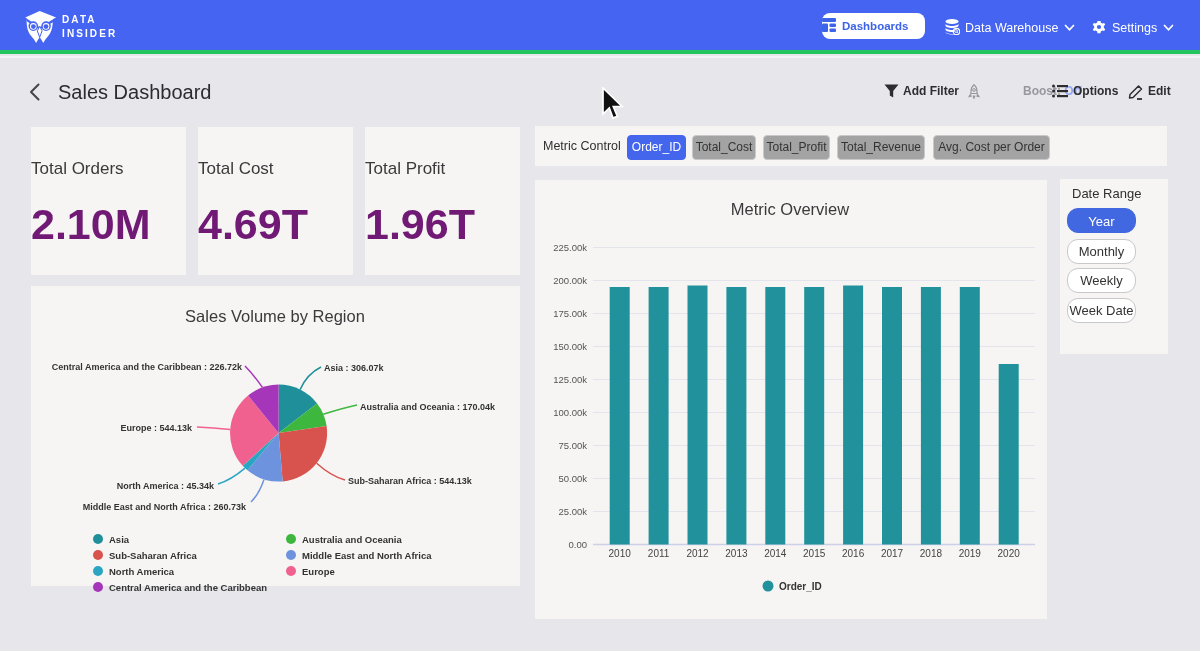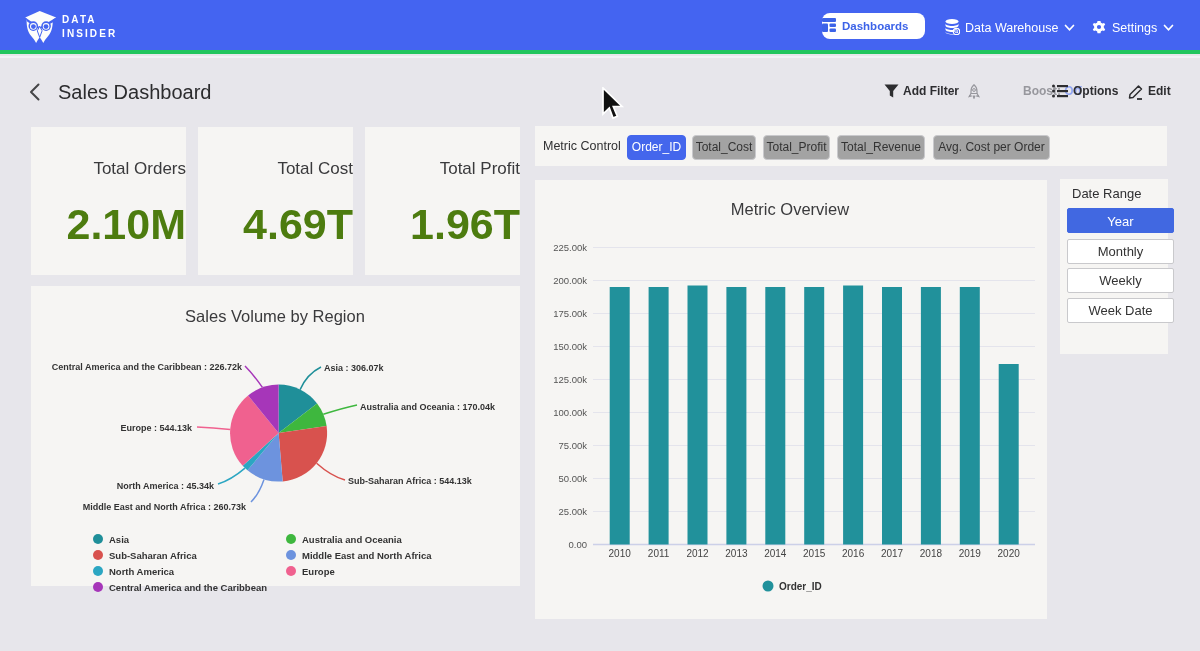--- a/index.html
+++ b/index.html
@@ -12,32 +12,32 @@
 #logo { position:absolute; left:25px; top:11px; }
 #brand { position:absolute; left:62px; top:13px; color:#fff; font-size:10px; font-weight:bold; letter-spacing:2.1px; line-height:14px; }
 #dashpill { position:absolute; left:822px; top:13px; width:103px; height:26px; background:#fff; border-radius:8px; color:#3c63e8; font-size:11.5px; font-weight:bold; line-height:26px; text-align:left; white-space:nowrap; }
 .navitem { position:absolute; top:0; height:56px; line-height:56px; color:#fff; font-size:12.5px; white-space:nowrap; }
 
 #backsvg { position:absolute; left:28px; top:82px; }
 #pagetitle { position:absolute; left:58px; top:81px; font-size:20px; color:#2c2c2e; }
 .tbicon { position:absolute; top:84px; }
 .tbtxt { position:absolute; top:84px; font-size:12px; font-weight:bold; color:#2d2d30; white-space:nowrap;text-align:center; }
 
-.kpi { position:absolute; top:127px; width:155px; height:148px; background:#f6f5f3; text-align:right; }
+.kpi { position:absolute; top:127px; width:155px; height:148px; background:#f6f5f3; text-align:left; }
 .kpi .t { margin-top:32px; font-size:17px; color:#3a3a3c; }
-.kpi .v { margin-top:21px; font-size:43px; font-weight:bold; color:#4d7c0f; }
+.kpi .v { margin-top:21px; font-size:43px; font-weight:bold; color:#701a75; }
 
 #mc { position:absolute; left:535px; top:126px; width:632px; height:40px; background:#f6f5f3; }
 #mc .lbl { position:absolute; left:8px; top:13px; font-size:12.5px; color:#2f2f31; }
 .mbtn { position:absolute; top:9px; height:25px; border:1px solid #c9c9cc; border-radius:4px; background:#a3a3a3; font-size:12px; color:#333; text-align:center; line-height:23px; white-space:nowrap; }
 .mbtn.sel { background:#4466ec; border-color:#4466ec; color:#fff; }
 
 #dr { position:absolute; left:1060px; top:179px; width:108px; height:175px; background:#f6f5f3; }
 #dr .lbl { position:absolute; left:12px; top:7px; font-size:13px; color:#2f2f31; }
-.dbtn { position:absolute; left:7px; width:107px; height:25px; border:1px solid #c9c9cc; border-radius:2px; background:#fff; font-size:13px; color:#333; text-align:center; line-height:23px; }
+.dbtn { position:absolute; left:7px; width:69px; height:25px; border:1px solid #c9c9cc; border-radius:11px; background:#fff; font-size:13px; color:#333; text-align:center; line-height:23px; }
 .dbtn.sel { background:#4168e1; border-color:#4168e1; color:#fff; line-height:25px; }
 </style>
 </head>
 <body>
 
 <div id="nav">
   <svg id="logo" width="32" height="33" viewBox="0 0 32 33">
     <path d="M1.7,7.2 C1.4,14.5 2.2,20.3 6.2,25.0 C8.2,27.3 9.6,29.4 11.1,31.9 C12.5,29.6 13.5,28.1 14.7,26.0 C15.9,28.1 16.9,29.6 18.3,31.9 C19.8,29.4 21.2,27.3 23.2,25.0 C27.2,20.3 28.0,14.5 27.7,7.2 Z" fill="#fdfdfb"></path>
     <path d="M14.7,0 L0.2,6.6 L14.7,16.2 L31.2,6.6 Z" fill="#fdfdfb"></path>
     <path d="M0.2,6.6 L2.4,10.8 L13.4,17.8 L14.7,16.2 Z" fill="#4464f1"></path>

